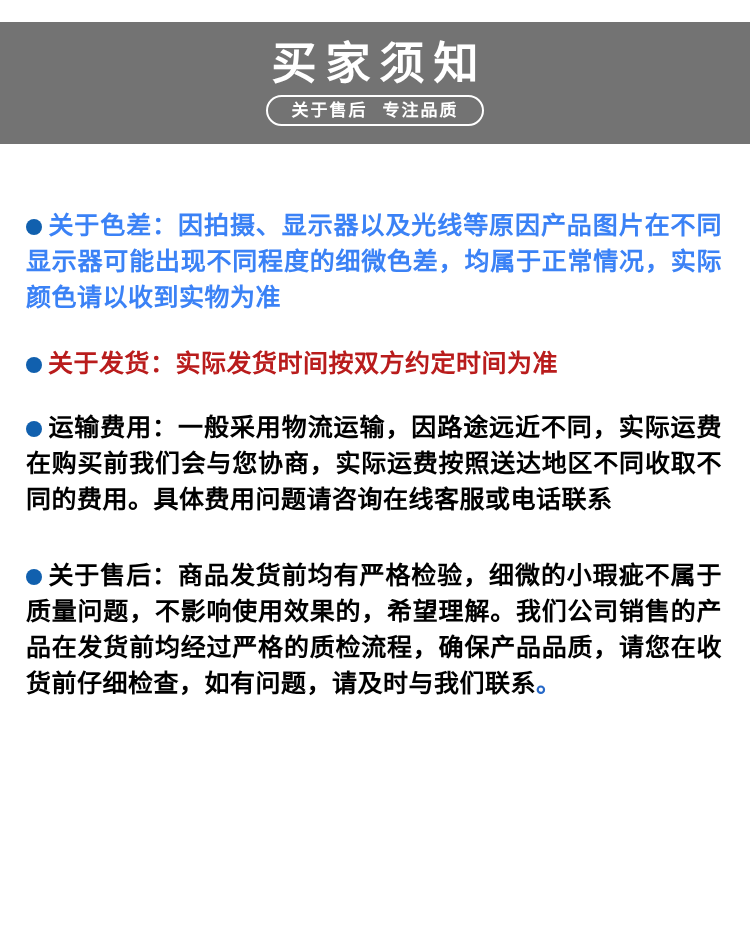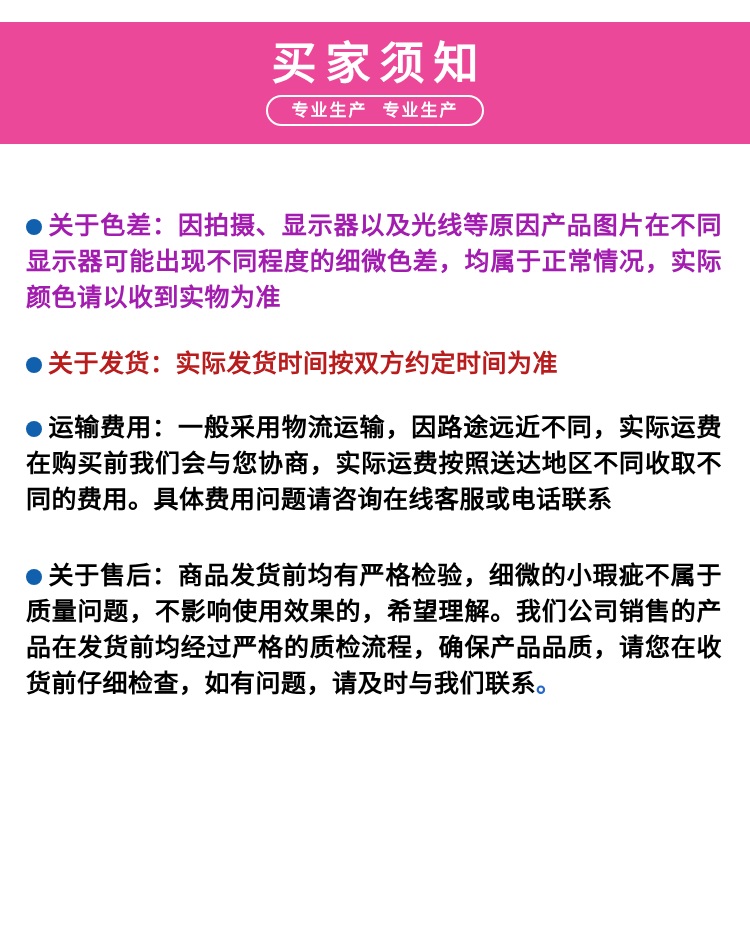--- a/index.html
+++ b/index.html
@@ -83,28 +83,28 @@
     margin-right: 6px;
     vertical-align: -1px;
   }
   .tail { color: #2668c8; }
 </style>
 </head>
 <body>
 
 <div class="page">
 
-  <header class="banner" style="background: #ec4899; color: rgb(255, 255, 255);">
+  <header class="banner" style="background: #737373; color: rgb(255, 255, 255);">
     <h1 class="banner-title">买家须知</h1>
     <div class="banner-pill">
-      <span>专业生产 专业生产</span>
+      <span>关于售后 专注品质</span>
     </div>
   </header>
 
   <main class="notices">
 
-  <p class="notice" style="color: #a21caf;"><span class="bullet" style="background: rgb(17, 96, 174);"></span><span>关于色差：因拍摄、显示器以及光线等原因产品图片在不同显示器可能出现不同程度的细微色差，均属于正常情况，实际颜色请以收到实物为准</span></p>
+  <p class="notice" style="color: #3b82f6;"><span class="bullet" style="background: rgb(17, 96, 174);"></span><span>关于色差：因拍摄、显示器以及光线等原因产品图片在不同显示器可能出现不同程度的细微色差，均属于正常情况，实际颜色请以收到实物为准</span></p>
       <p class="notice" style="color: #b91c1c;"><span class="bullet" style="background: rgb(17, 96, 174);"></span><span>关于发货：实际发货时间按双方约定时间为准</span></p>
       <p class="notice" style="color: rgb(0, 0, 0);"><span class="bullet" style="background: rgb(17, 96, 174);"></span><span>运输费用：一般采用物流运输，因路途远近不同，实际运费在购买前我们会与您协商，实际运费按照送达地区不同收取不同的费用。具体费用问题请咨询在线客服或电话联系</span></p>
       <p class="notice" style="color: rgb(0, 0, 0);"><span class="bullet" style="background: rgb(17, 96, 174);"></span><span>关于售后：商品发货前均有严格检验，细微的小瑕疵不属于质量问题，不影响使用效果的，希望理解。我们公司销售的产品在发货前均经过严格的质检流程，确保产品品质，请您在收货前仔细检查，如有问题，请及时与我们联系</span><span class="tail" style="color: rgb(38, 104, 200);">。</span></p>
     </main>
 
 </div>
 
 </body></html>

